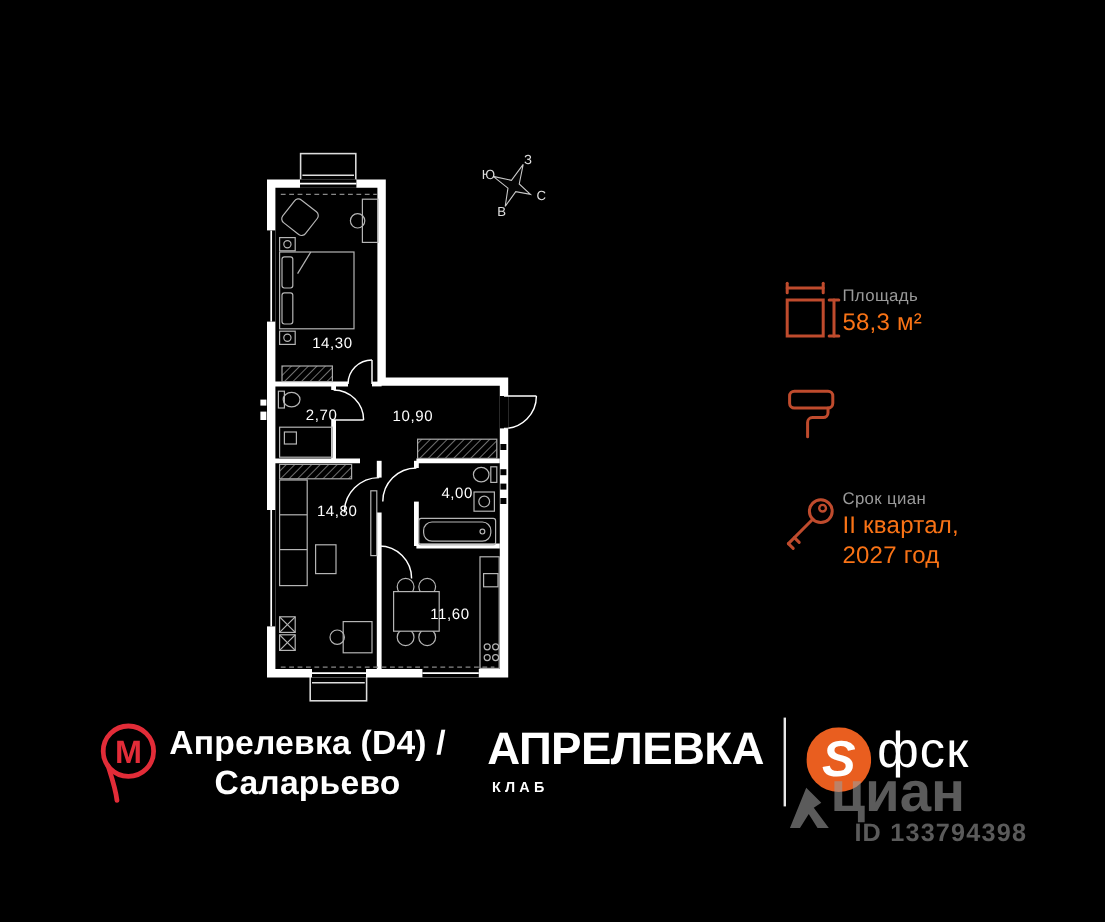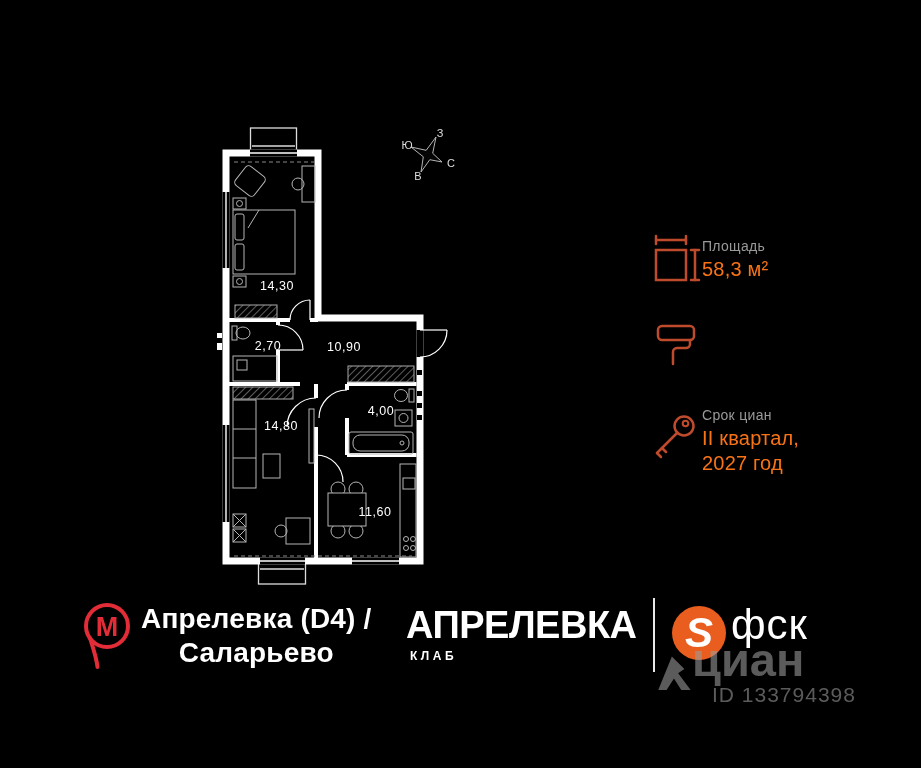--- a/index.html
+++ b/index.html
@@ -20,21 +20,21 @@
   
   .metro-badge{position:absolute;left:76px;top:597px;}
   .station{position:absolute;left:141px;top:602px;font-size:28px;font-weight:bold;line-height:34px;letter-spacing:.2px;text-align:center;}
   .proj-title{position:absolute;left:406px;top:604px;font-size:38px;font-weight:800;letter-spacing:-.5px;text-align:center;}
   .proj-sub{position:absolute;left:410px;top:649px;font-size:12px;font-weight:700;letter-spacing:3.5px;}
   .divider{position:absolute;left:653px;top:598px;width:2px;height:74px;background:#e8e8e8;}
   .fsk{position:absolute;left:672px;top:606px;width:54px;height:54px;}
   .fsk-name{position:absolute;left:731px;top:601px;font-size:42px;font-weight:400;letter-spacing:1px;}
   .watermark{position:absolute;left:652px;top:630px;opacity:.58;z-index:5;color:#9d9d9d;}
   .wm-brand{position:absolute;left:40px;top:2px;font-size:47px;font-weight:700;}
-  .wm-id{position:absolute;left:60px;top:53px;font-size:21px;font-weight:400;letter-spacing:1px;white-space:nowrap;}
+  .wm-id{position:absolute;left:60px;top:53px;font-size:21px;font-weight:700;letter-spacing:1px;white-space:nowrap;}
 </style>
 </head>
 <body>
 
 <svg class="plan" width="270" height="478" viewBox="0 0 270 478">
   <defs>
     <pattern id="hatch" width="5" height="5" patternTransform="rotate(45)" patternUnits="userSpaceOnUse">
       <line x1="0" y1="0" x2="0" y2="5" stroke="#9a9a9a" stroke-width="1.2"></line>
     </pattern>
   </defs>

